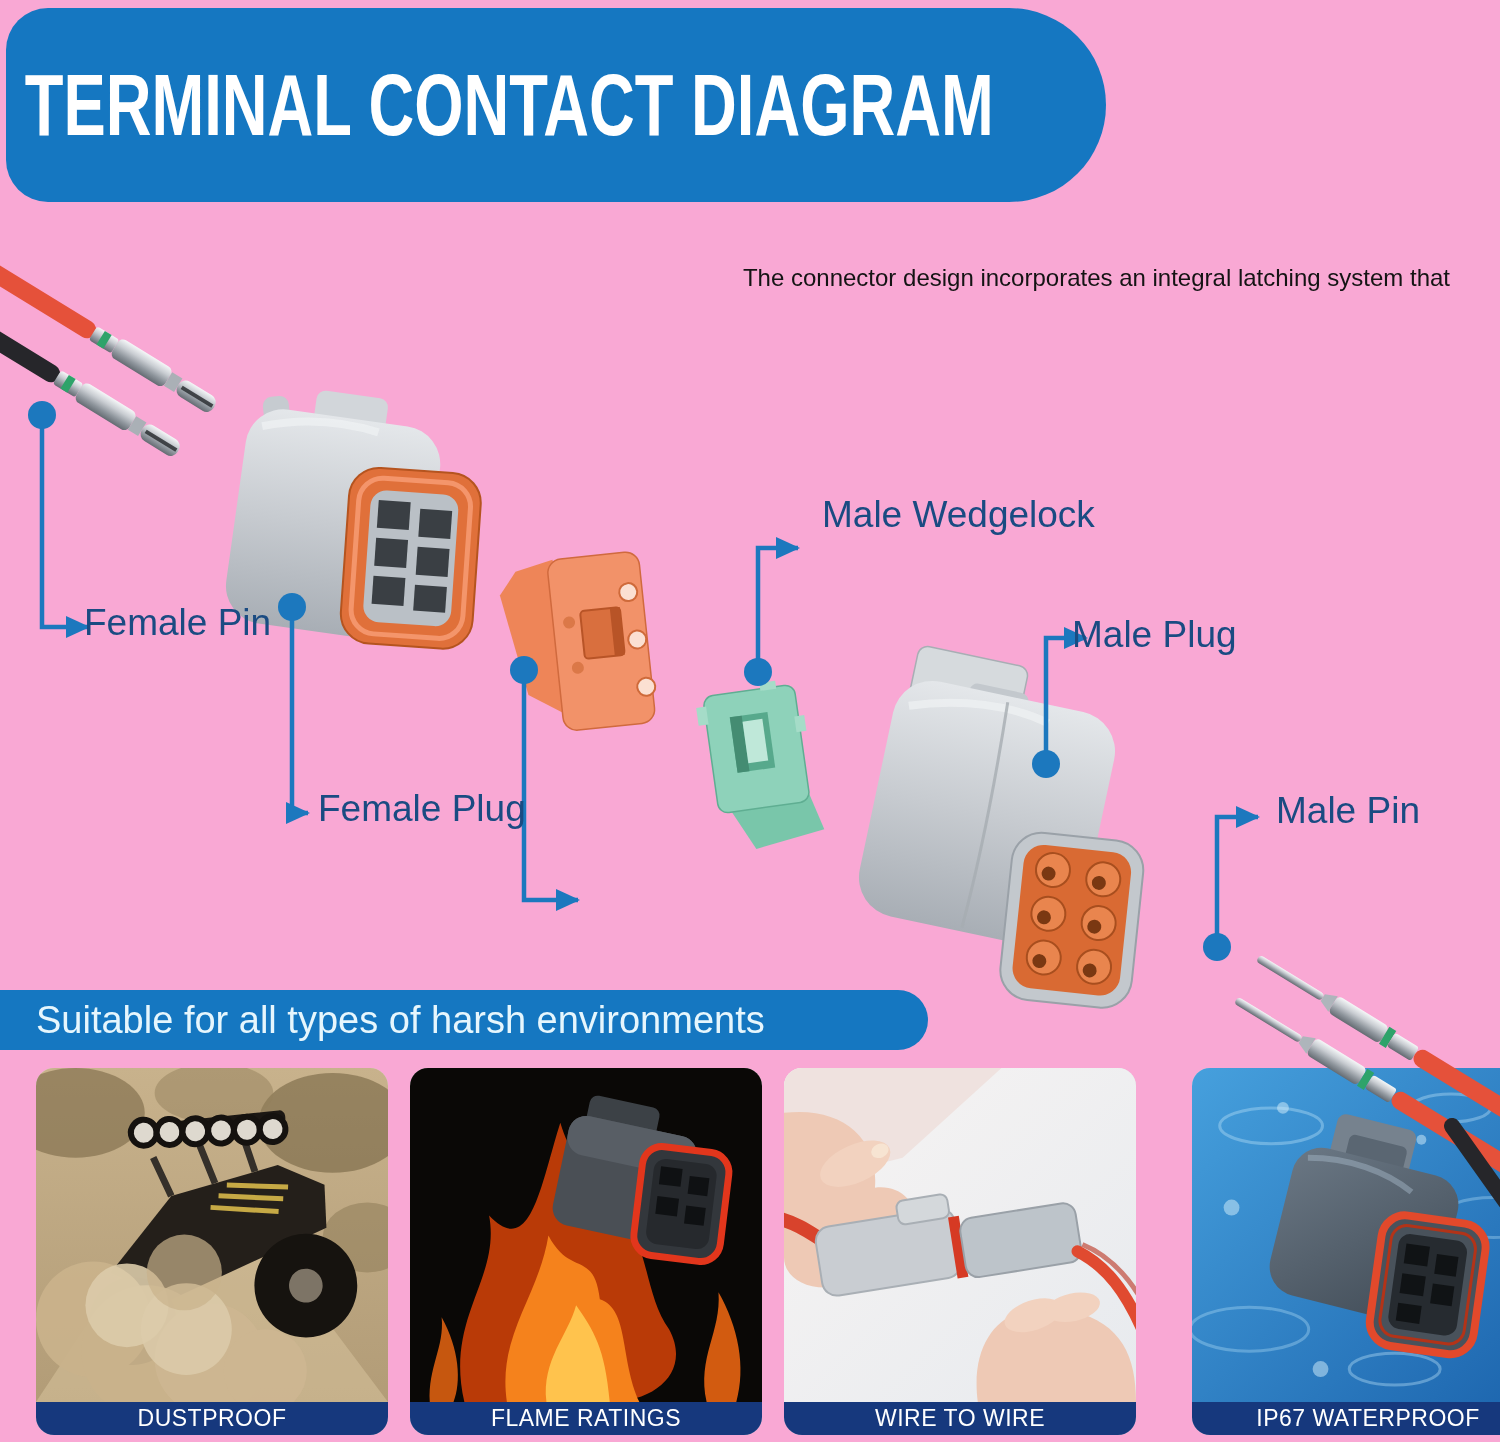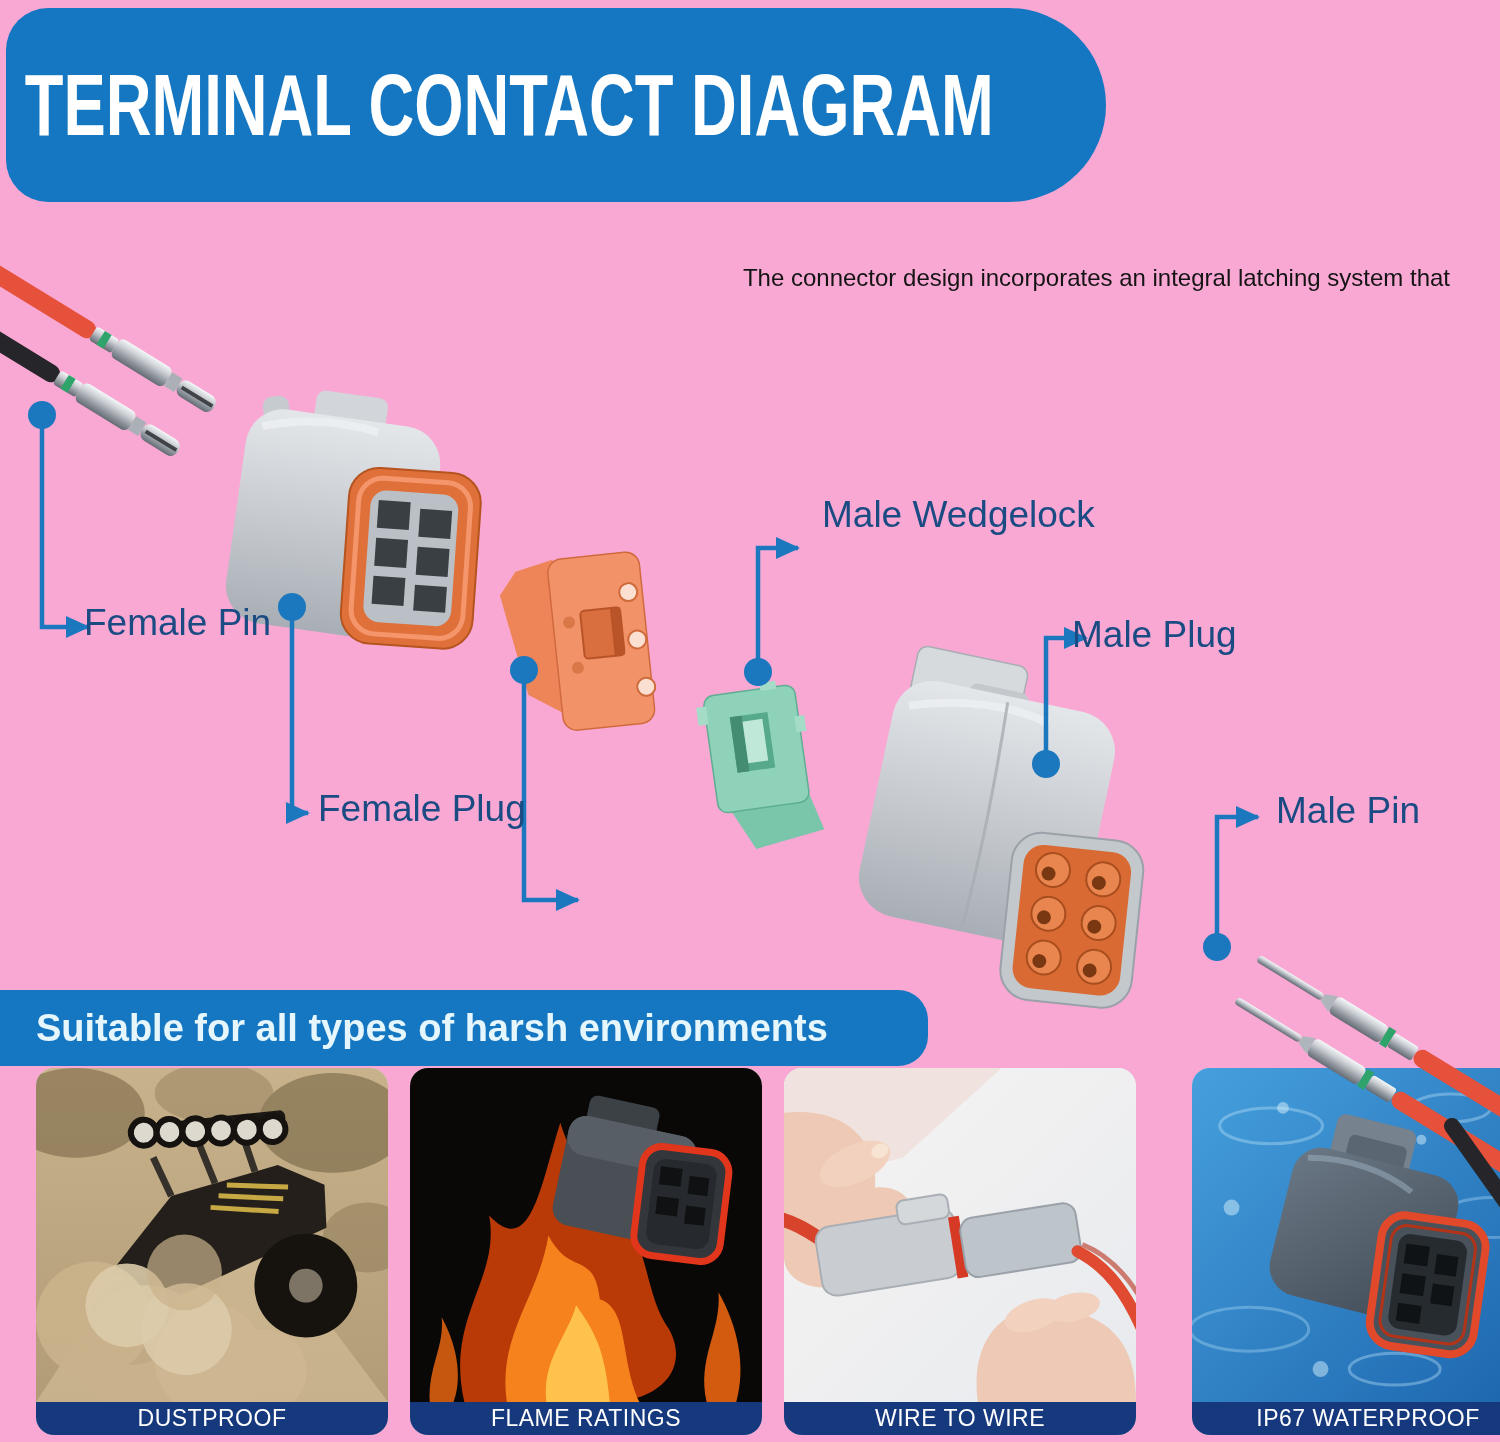--- a/index.html
+++ b/index.html
@@ -33,26 +33,25 @@
     padding-left:26px;white-space:nowrap;
   }
 
   .description{
     position:absolute;left:380px;top:246px;width:1070px;
     text-align:right;color:#141414;font-size:24px;line-height:64px;
     z-index:4;white-space:nowrap;
   }
 
   .banner-sub{
-    position:absolute;left:0;top:990px;width:928px;height:76px;
+    position:absolute;left:0;top:990px;width:928px;height:60px;
     background:var(--banner-blue);
     border-radius:0 30px 30px 0;
     display:flex;align-items:center;
     z-index:4;
-    font-weight:bold;
   }
   .banner-sub span{
     color:#e6f6fd;font-size:38px;padding-left:36px;white-space:nowrap;
   }
 
   .lbl{
     position:absolute;font-size:37px;color:var(--label-navy);
     white-space:nowrap;z-index:7;
   }
   .lbl-female-pin{left:84px;top:602px;}

